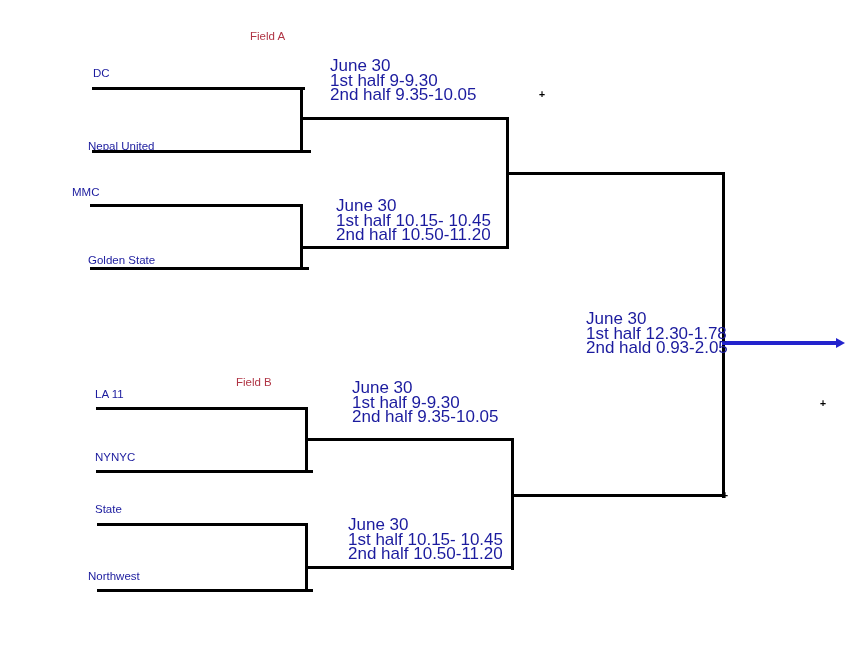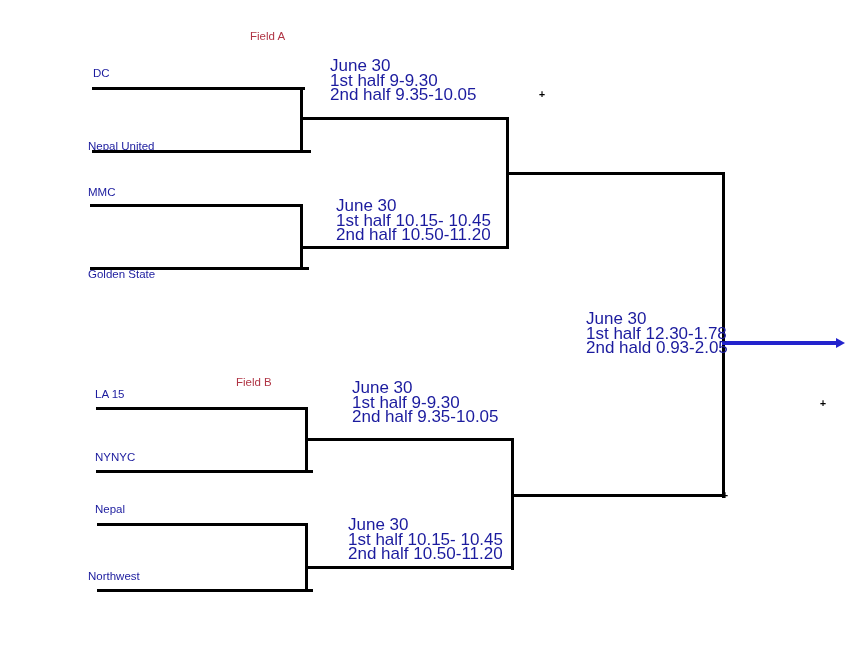--- a/index.html
+++ b/index.html
@@ -20,26 +20,26 @@
 </head>
 <body>
 
 <div id="canvas">
 
   <span class="t red" style="left:250px;top:30px">Field A</span>
   <span class="t red" style="left:236px;top:376px">Field B</span>
 
   <span class="t navy" style="left:93px;top:67px">DC</span>
   <span class="t navy" style="left:88px;top:140px">Nepal United</span>
-  <span class="t navy" style="left:88px;top:186px">MMC</span>
-  <span class="t navy" style="left:88px;top:268px">Golden State</span>
+  <span class="t navy" style="left:72px;top:186px">MMC</span>
+  <span class="t navy" style="left:88px;top:254px">Golden State</span>
 
-  <span class="t navy" style="left:95px;top:388px">LA 15</span>
+  <span class="t navy" style="left:95px;top:388px">LA 11</span>
   <span class="t navy" style="left:95px;top:451px">NYNYC</span>
-  <span class="t navy" style="left:95px;top:503px">Nepal</span>
+  <span class="t navy" style="left:95px;top:503px">State</span>
   <span class="t navy" style="left:88px;top:570px">Northwest</span>
 
   <div class="hl" style="left:92px;top:87px;width:213px"></div>
   <div class="hl" style="left:92px;top:150px;width:219px"></div>
   <div class="vl" style="left:300px;top:87px;height:66px"></div>
   <div class="hl" style="left:300px;top:117px;width:209px"></div>
   <div class="hl" style="left:90px;top:204px;width:213px"></div>
   <div class="hl" style="left:90px;top:267px;width:219px"></div>
   <div class="vl" style="left:300px;top:204px;height:66px"></div>
   <div class="hl" style="left:300px;top:246px;width:209px"></div>

